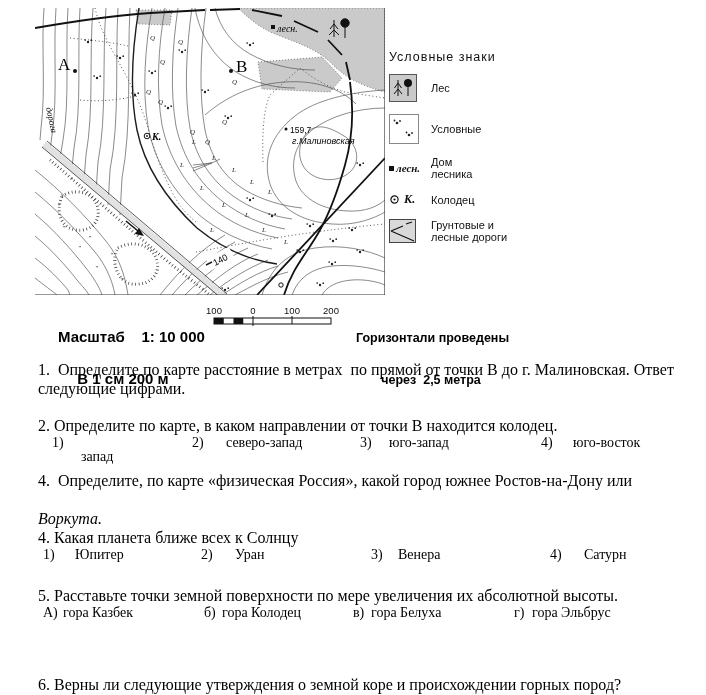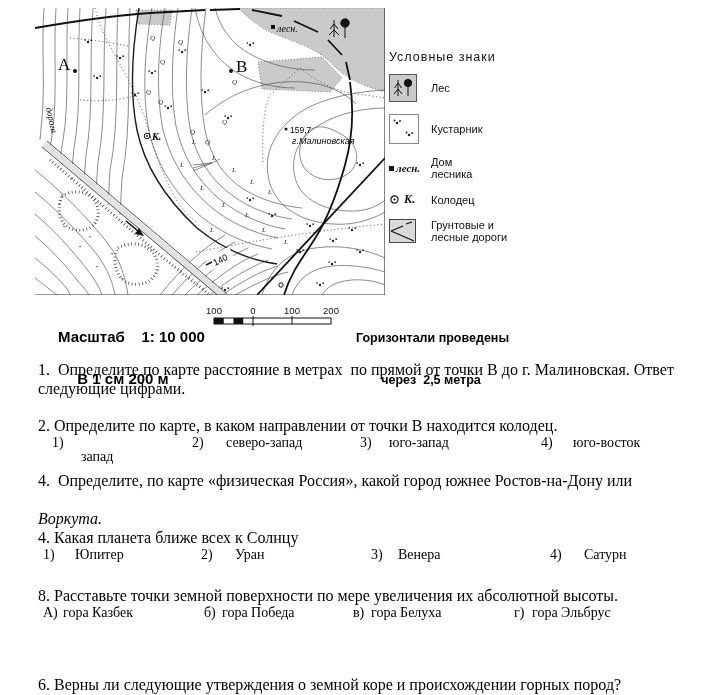--- a/index.html
+++ b/index.html
@@ -335,21 +335,21 @@
             <circle cx="7" cy="8" r="1.3"></circle>
               <circle cx="10" cy="6" r="0.9"></circle>
               <circle cx="4.5" cy="5.5" r="0.9"></circle>
             <circle cx="19" cy="20" r="1.3"></circle>
               <circle cx="22" cy="18" r="0.9"></circle>
               <circle cx="16.5" cy="17.5" r="0.9"></circle>
           </g>
         </svg>
       </div>
     </div>
-    <div class="legend-label">Кустарник</div>
+    <div class="legend-label">Условные</div>
   </div>
 
   <div class="legend-row">
     <div class="legend-sym">
       <span style="display:inline-flex;align-items:center;">
         <span style="width:5px;height:5px;background:#111;display:inline-block;margin-right:2px;"></span>
         <span class="sym-serif">лесн.</span>
       </span>
     </div>
     <div class="legend-label" style="width:56px;">Дом лесника</div>
@@ -430,26 +430,26 @@
     <span class="optnum" style="left:43px;top:547px;">1)</span>
     <span class="optlabel" style="left:75px;top:547px;">Юпитер</span>
     <span class="optnum" style="left:201px;top:547px;">2)</span>
     <span class="optlabel" style="left:235px;top:547px;">Уран</span>
     <span class="optnum" style="left:371px;top:547px;">3)</span>
     <span class="optlabel" style="left:398px;top:547px;">Венера</span>
     <span class="optnum" style="left:550px;top:547px;">4)</span>
     <span class="optlabel" style="left:584px;top:547px;">Сатурн</span>
   </div>
 
-  <div class="qline" style="top:586px;">8. Расставьте точки земной поверхности по мере увеличения их абсолютной высоты.</div>
+  <div class="qline" style="top:586px;">5. Расставьте точки земной поверхности по мере увеличения их абсолютной высоты.</div>
   <div>
     <span class="optnum" style="left:43px;top:605px;">А)</span>
     <span class="optlabel" style="left:63px;top:605px;">гора Казбек</span>
     <span class="optnum" style="left:204px;top:605px;">б)</span>
-    <span class="optlabel" style="left:222px;top:605px;">гора Победа</span>
+    <span class="optlabel" style="left:222px;top:605px;">гора Колодец</span>
     <span class="optnum" style="left:353px;top:605px;">в)</span>
     <span class="optlabel" style="left:371px;top:605px;">гора Белуха</span>
     <span class="optnum" style="left:514px;top:605px;">г)</span>
     <span class="optlabel" style="left:532px;top:605px;">гора Эльбрус</span>
   </div>
 
   <div class="qline" style="top:675px;">6. Верны ли следующие утверждения о земной коре и происхождении горных пород?</div>
 </div>
 
 </body></html>

